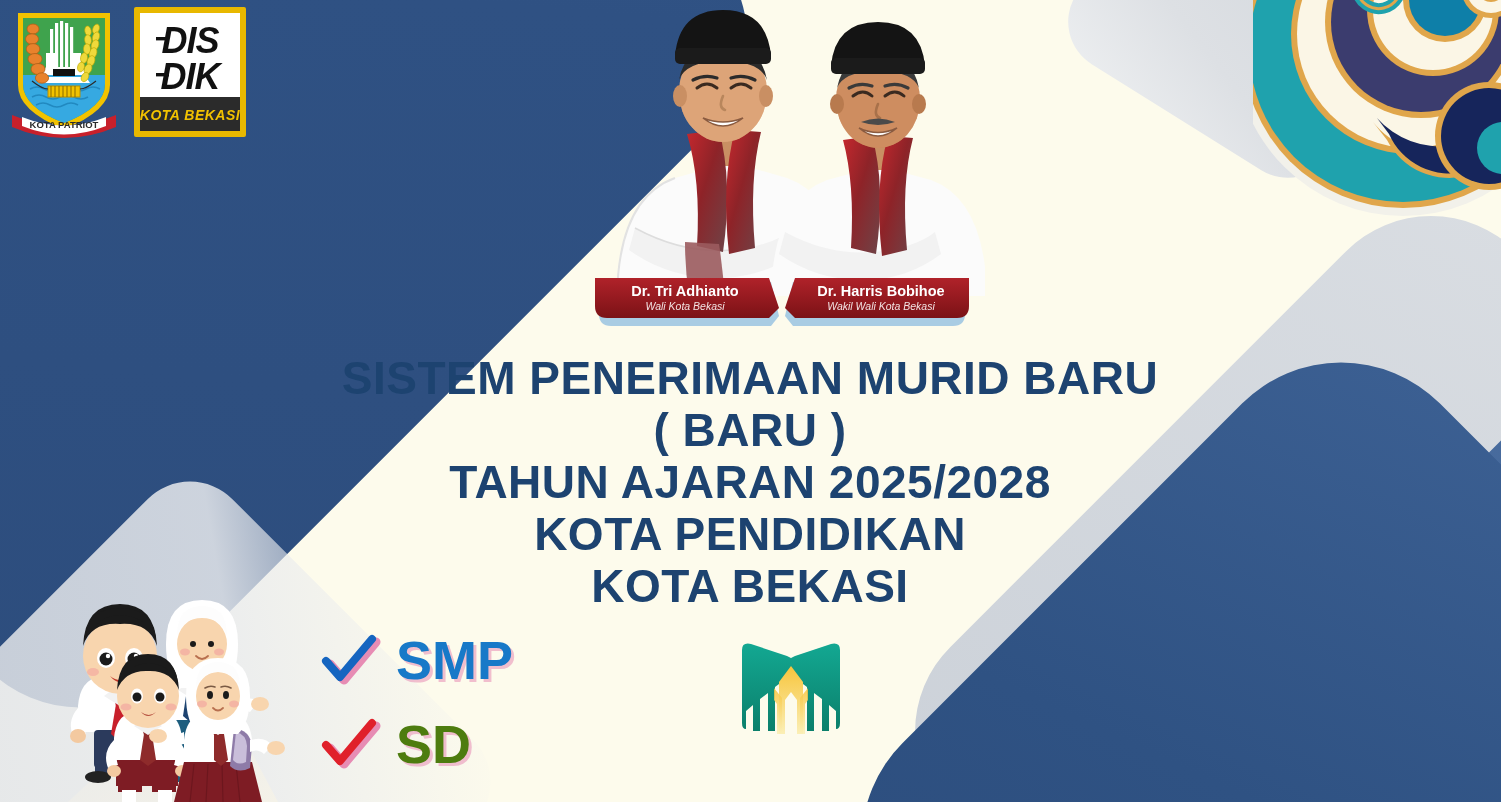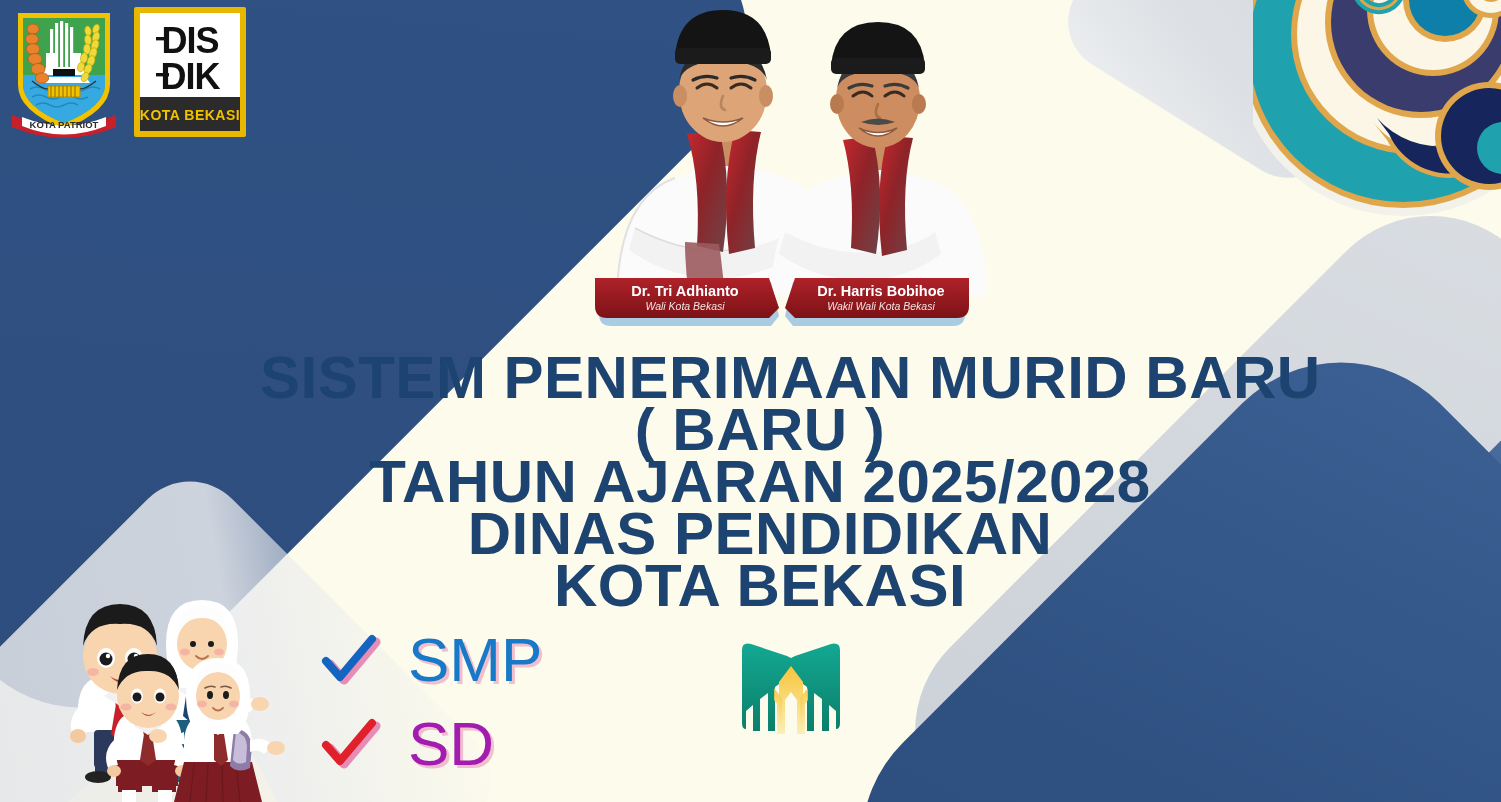--- a/index.html
+++ b/index.html
@@ -71,53 +71,53 @@
   }
 
   
   .batik{
     position:absolute;right:-52px;top:-74px;width:300px;height:300px;
   }
 
   
   .logos{position:absolute;left:8px;top:7px;display:flex;align-items:flex-start;gap:14px;}
   .crest{width:112px;height:132px;position:relative;}
-  .disdik{width:112px;height:130px;position:relative;}
+  .disdik{width:112px;height:130px;position:relative;font-style:italic;}
 
   
   .officials{
     position:absolute;left:575px;top:-4px;width:410px;height:340px;
   }
   .photo-wrap{position:absolute;inset:0;}
   .nameplates{
     position:absolute;left:18px;bottom:4px;width:378px;height:58px;
   }
 
   
   .title{
-    position:absolute;left:260px;top:352px;width:1000px;
+    position:absolute;left:250px;top:352px;width:1000px;
     text-align:center;
     color:#1D4370;
     font-weight:bold;
-    font-size:60px;
+    font-size:46px;
     line-height:52px;
     letter-spacing:.5px;
   }
   .title .ln{display:block;white-space:nowrap;}
 
   
   .levels{position:absolute;left:316px;top:618px;width:260px;}
   .level-row{display:flex;align-items:center;height:84px;}
   .tick{width:66px;height:66px;position:relative;flex:0 0 66px;}
   .level-label{
-    font-size:62px;font-weight:normal;line-height:62px;
-    margin-left:26px;
+    font-size:54px;font-weight:bold;line-height:62px;
+    margin-left:14px;
   }
   .lvl-smp{color:#1879C8;text-shadow:3px 3px 0 rgba(231,140,180,.55);}
-  .lvl-sd{color:#a21caf;text-shadow:3px 3px 0 rgba(231,140,180,.55);}
+  .lvl-sd{color:#4d7c0f;text-shadow:3px 3px 0 rgba(231,140,180,.55);}
 
   
   .greenlogo{position:absolute;left:728px;top:632px;width:126px;height:126px;}
 
   
   .students{position:absolute;left:38px;top:578px;width:250px;height:224px;}
 </style>
 </head>
 <body>
 
@@ -355,21 +355,21 @@
       <text x="92" y="36" font-family="'Liberation Sans',sans-serif" font-size="10.5" font-style="italic" fill="#F3E2E2" text-anchor="middle">Wali Kota Bekasi</text>
       <text x="288" y="22" font-family="'Liberation Sans',sans-serif" font-size="14.5" font-weight="bold" fill="#FFFFFF" text-anchor="middle">Dr. Harris Bobihoe</text>
       <text x="288" y="36" font-family="'Liberation Sans',sans-serif" font-size="10.5" font-style="italic" fill="#F3E2E2" text-anchor="middle">Wakil Wali Kota Bekasi</text>
     </svg>
   </div>
 
   <div class="title">
     <span class="ln">SISTEM PENERIMAAN MURID BARU</span>
     <span class="ln">( BARU )</span>
     <span class="ln">TAHUN AJARAN 2025/2028</span>
-    <span class="ln">DINAS PENDIDIKAN</span>
+    <span class="ln">KOTA PENDIDIKAN</span>
     <span class="ln">KOTA BEKASI</span>
   </div>
 
   <div class="levels">
     <div class="level-row">
       <span class="tick">
         <svg viewBox="0 0 66 66" width="66" height="66">
           <path d="M10 34 L24 50 L56 12" stroke="#E78CB4" stroke-width="9" fill="none" stroke-linecap="round" stroke-linejoin="round" transform="translate(4,3)"></path>
           <path d="M10 34 L24 50 L56 12" stroke="#1565C0" stroke-width="8" fill="none" stroke-linecap="round" stroke-linejoin="round"></path>
         </svg>

